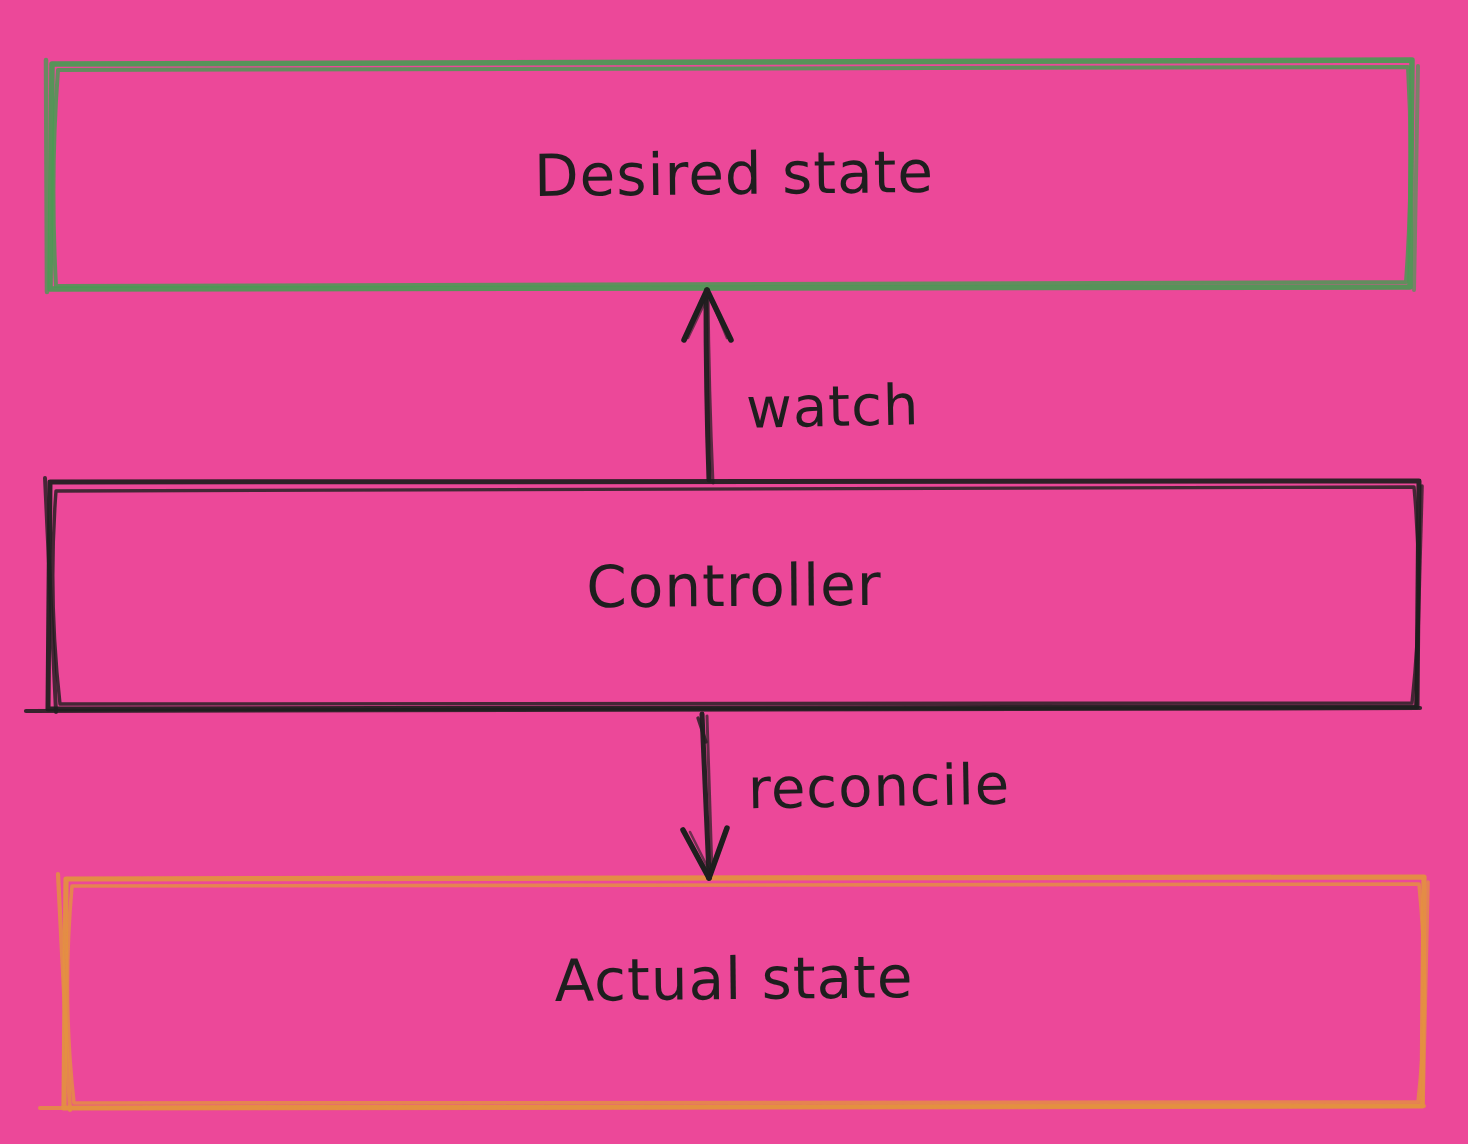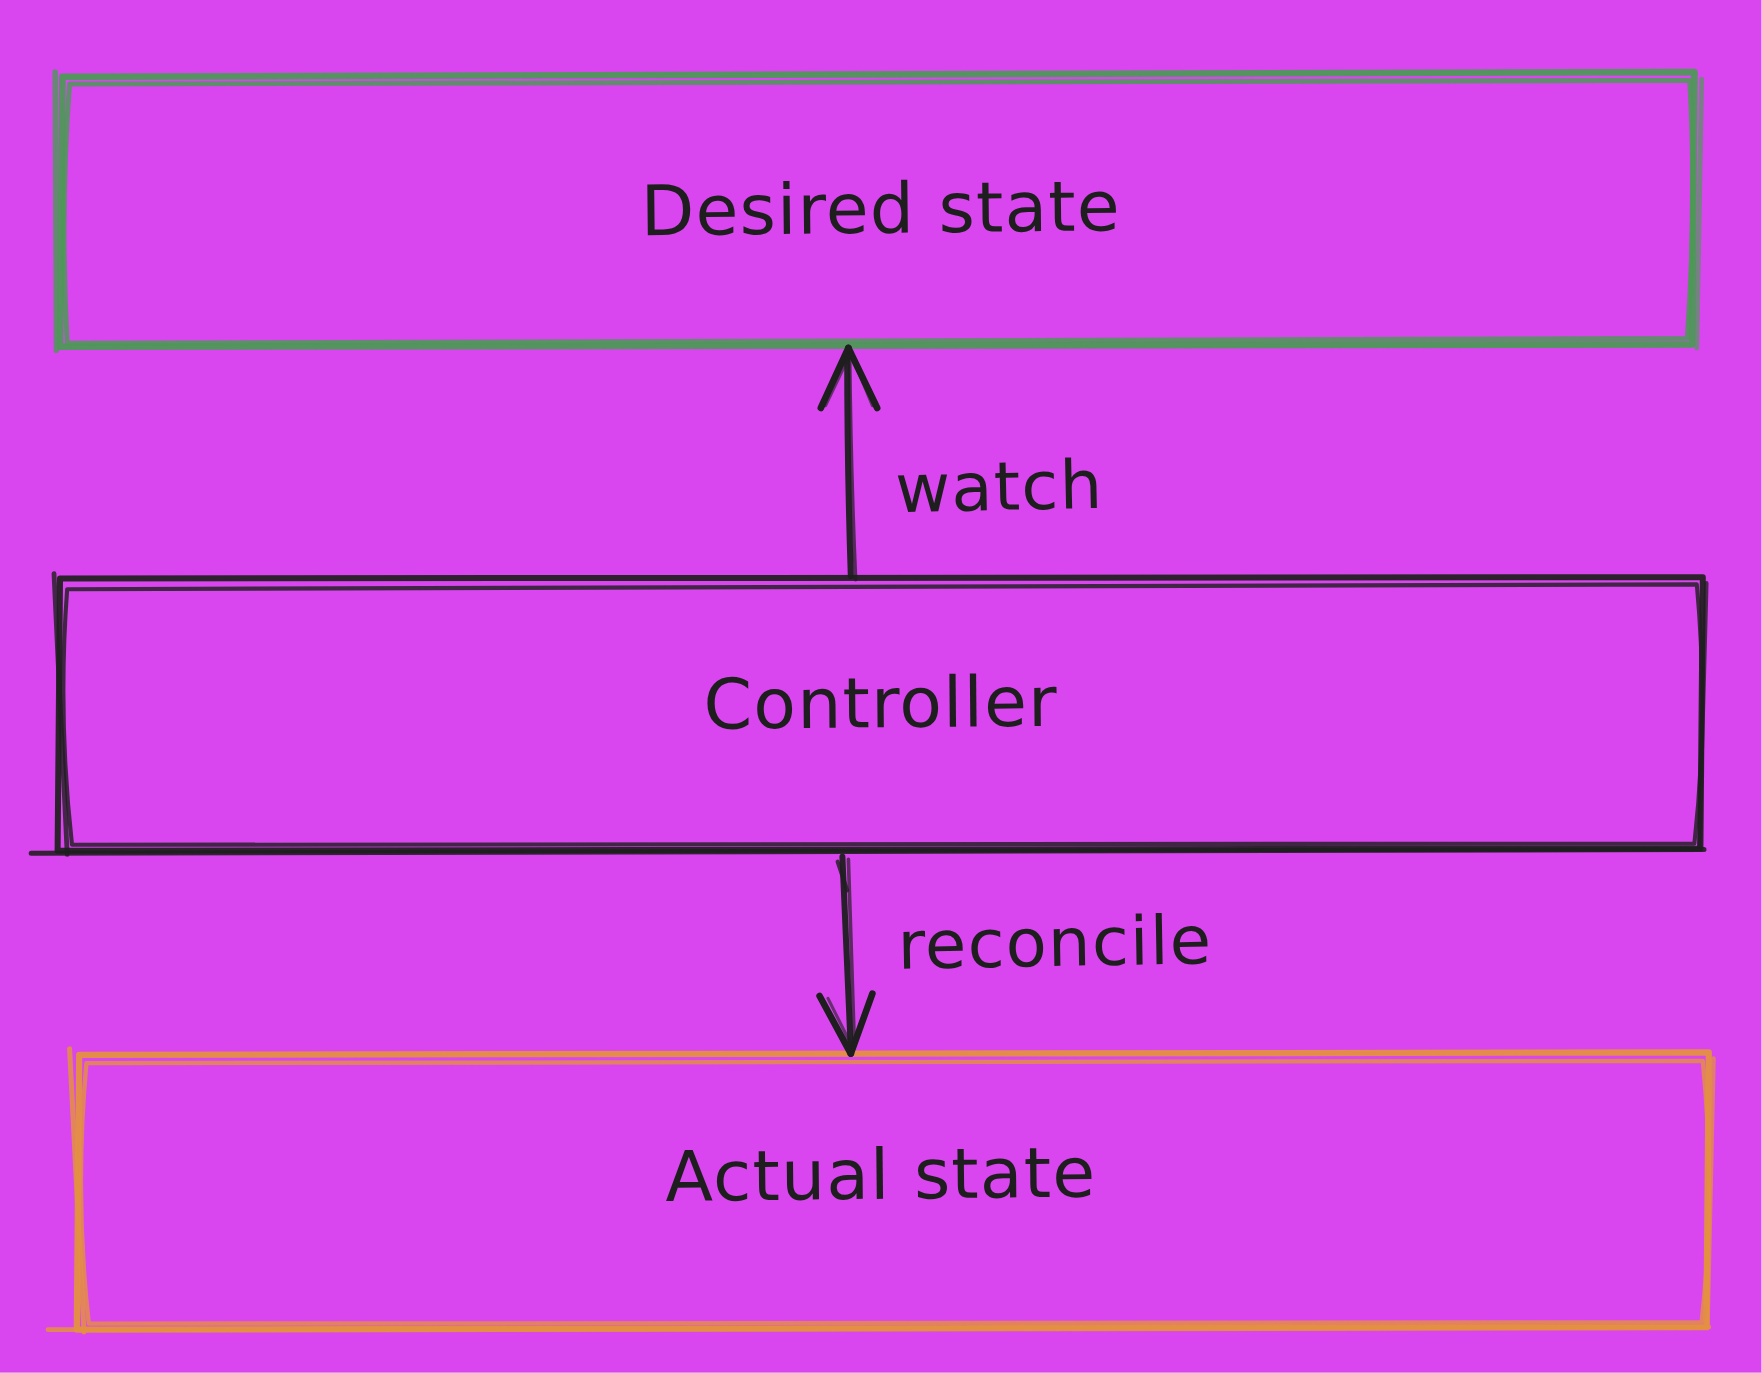--- a/index.html
+++ b/index.html
@@ -10,21 +10,21 @@
   body {
     width: 1468px;
     height: 1144px;
     overflow: hidden;
     font-family: "DejaVu Sans", sans-serif;
   }
   #canvas {
     position: relative;
     width: 1468px;
     height: 1144px;
-    background: #d946ef;
+    background: #ec4899;
   }
   #sketch {
     position: absolute;
     left: 0;
     top: 0;
     width: 1468px;
     height: 1144px;
   }
   .node-label {
     position: absolute;

